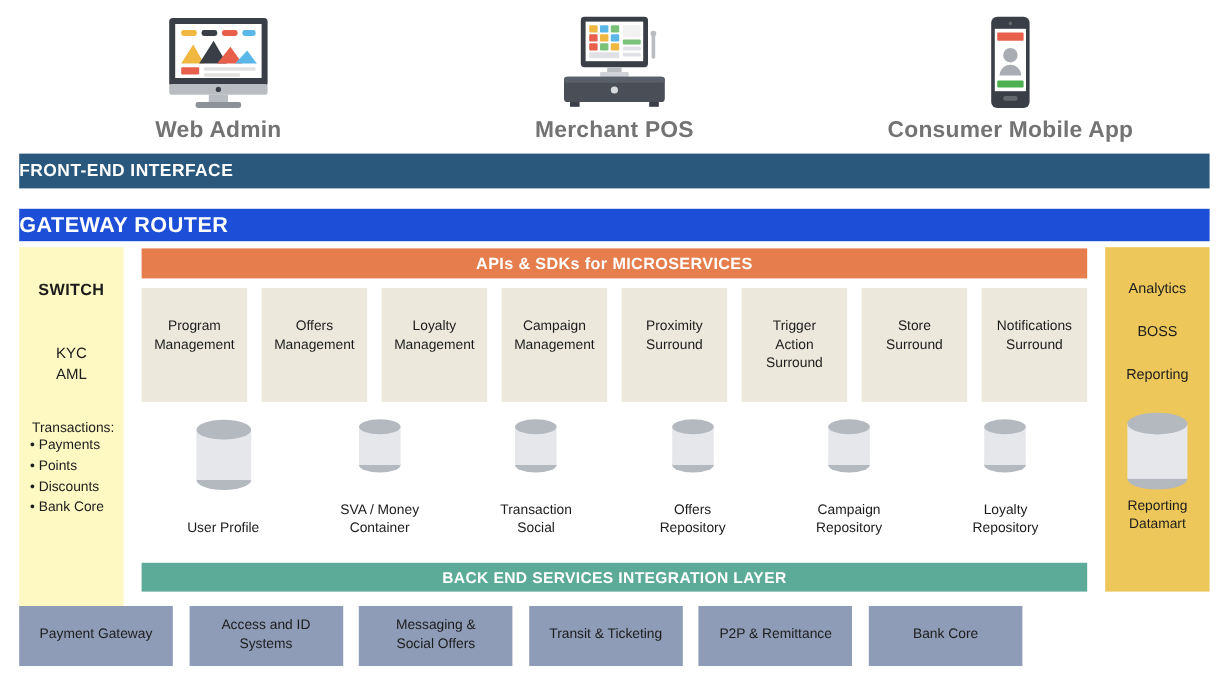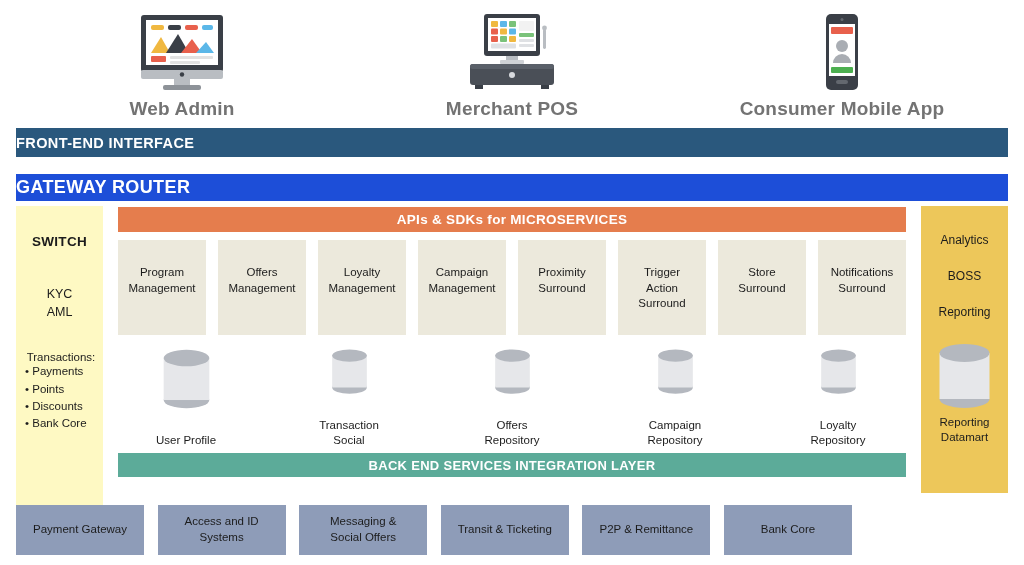--- a/index.html
+++ b/index.html
@@ -81,21 +81,21 @@
   }
   .dbs{
     position:absolute;left:0;top:142px;right:0;height:100px;
     display:flex;justify-content:space-between;padding:0 8px;box-sizing:border-box;
   }
   .db{width:120px;display:flex;flex-direction:column;align-items:center;}
   .db-label{
     font-size:11.5px;color:#1c1c1c;text-align:center;line-height:1.3;margin-top:23px;
   }
   #backend-bar{
-    position:absolute;left:0;bottom:16px;right:0;height:24px;background:#5cab99;
+    position:absolute;left:0;bottom:0;right:0;height:24px;background:#5cab99;
     display:flex;align-items:center;justify-content:center;
     color:#fff;font-weight:bold;font-size:13px;letter-spacing:.3px;
   }
 
   
   .externals{
     position:absolute;left:16px;top:505px;width:836px;height:50px;
     display:flex;justify-content:space-between;
   }
   .ext{
@@ -245,20 +245,31 @@
         <svg width="57" height="68" viewBox="0 0 57 68">
           <ellipse cx="28.5" cy="57" rx="25" ry="9" fill="#b4b8bf"></ellipse>
           <rect x="3.5" y="11" width="50" height="46" fill="#e6e7ea"></rect>
           <ellipse cx="28.5" cy="11" rx="25" ry="9" fill="#b4b8bf"></ellipse>
         </svg>
         <div class="db-label">
           <span>User Profile</span>
         </div>
       </div>
 
+      <div class="db">
+        <svg width="57" height="68" viewBox="0 0 57 68">
+          <ellipse cx="28.5" cy="57" rx="25" ry="9" fill="#b4b8bf"></ellipse>
+          <rect x="3.5" y="11" width="50" height="46" fill="#e6e7ea"></rect>
+          <ellipse cx="28.5" cy="11" rx="25" ry="9" fill="#b4b8bf"></ellipse>
+        </svg>
+        <div class="db-label">
+          <span>SVA / Money</span><br>
+          <span>Container</span>
+        </div>
+      </div>
 
       <div class="db">
         <svg width="57" height="68" viewBox="0 0 57 68">
           <ellipse cx="28.5" cy="57" rx="25" ry="9" fill="#b4b8bf"></ellipse>
           <rect x="3.5" y="11" width="50" height="46" fill="#e6e7ea"></rect>
           <ellipse cx="28.5" cy="11" rx="25" ry="9" fill="#b4b8bf"></ellipse>
         </svg>
         <div class="db-label">
           <span>Transaction</span><br>
           <span>Social</span>

